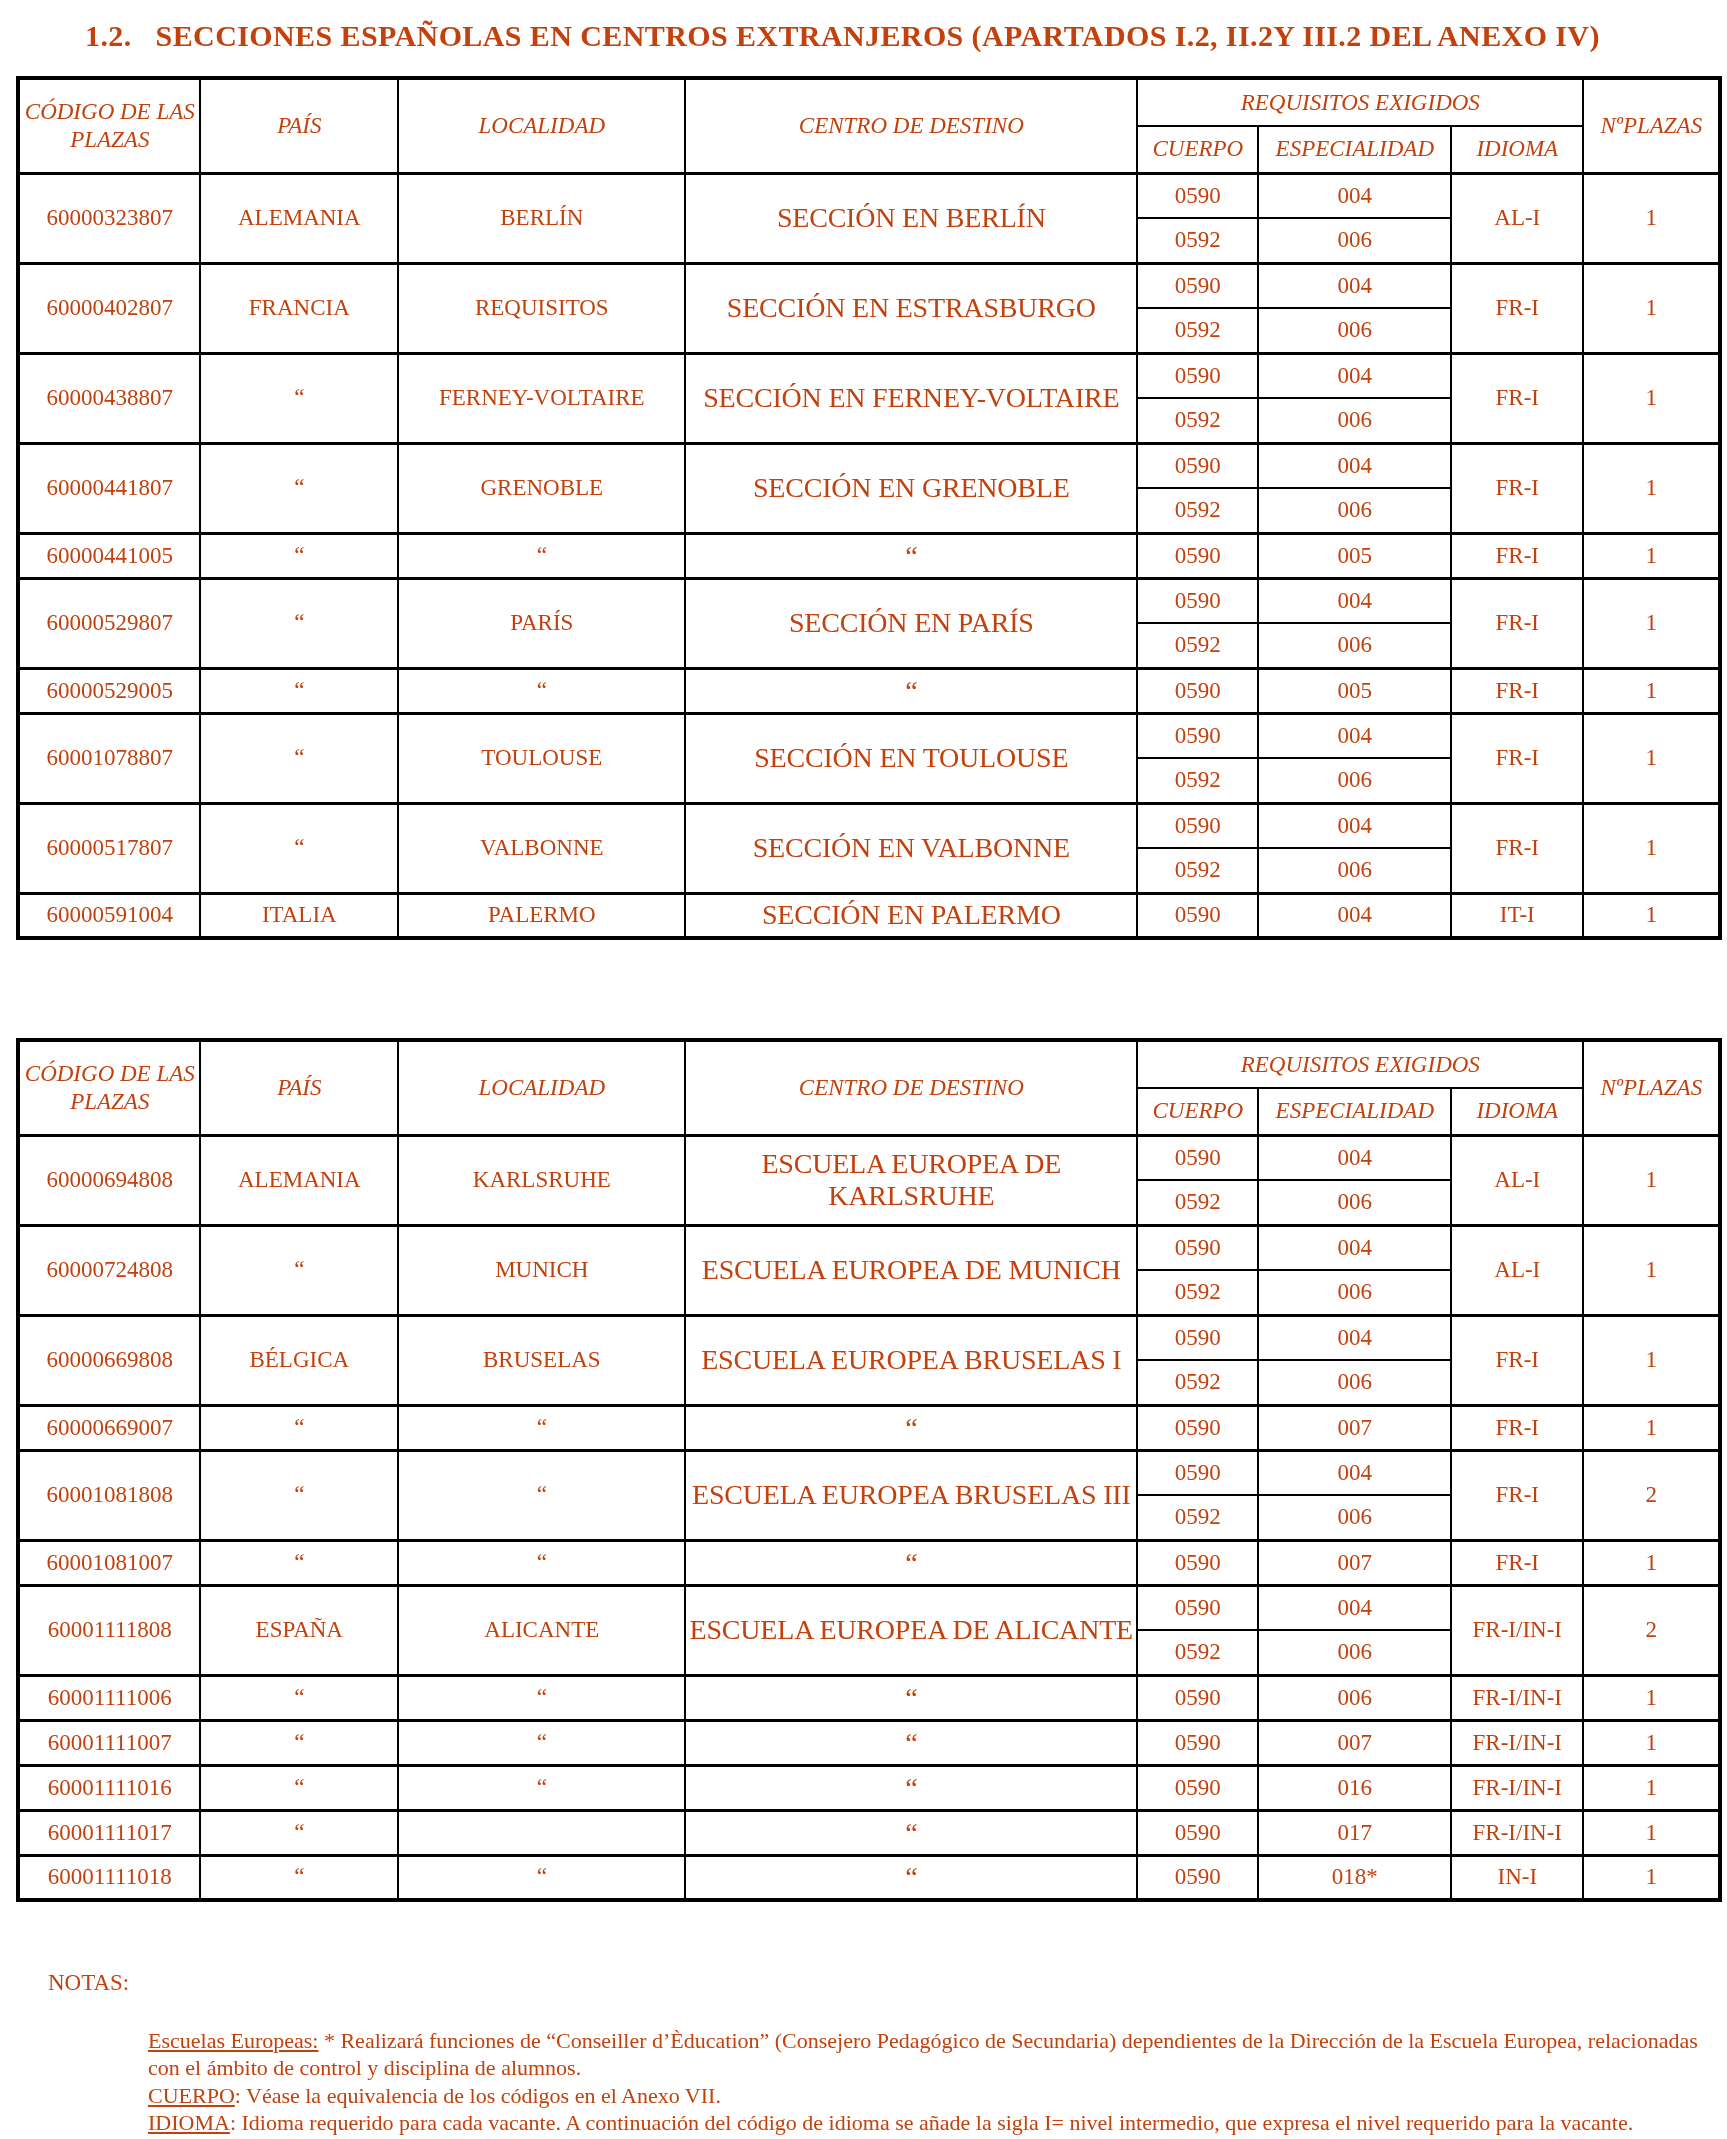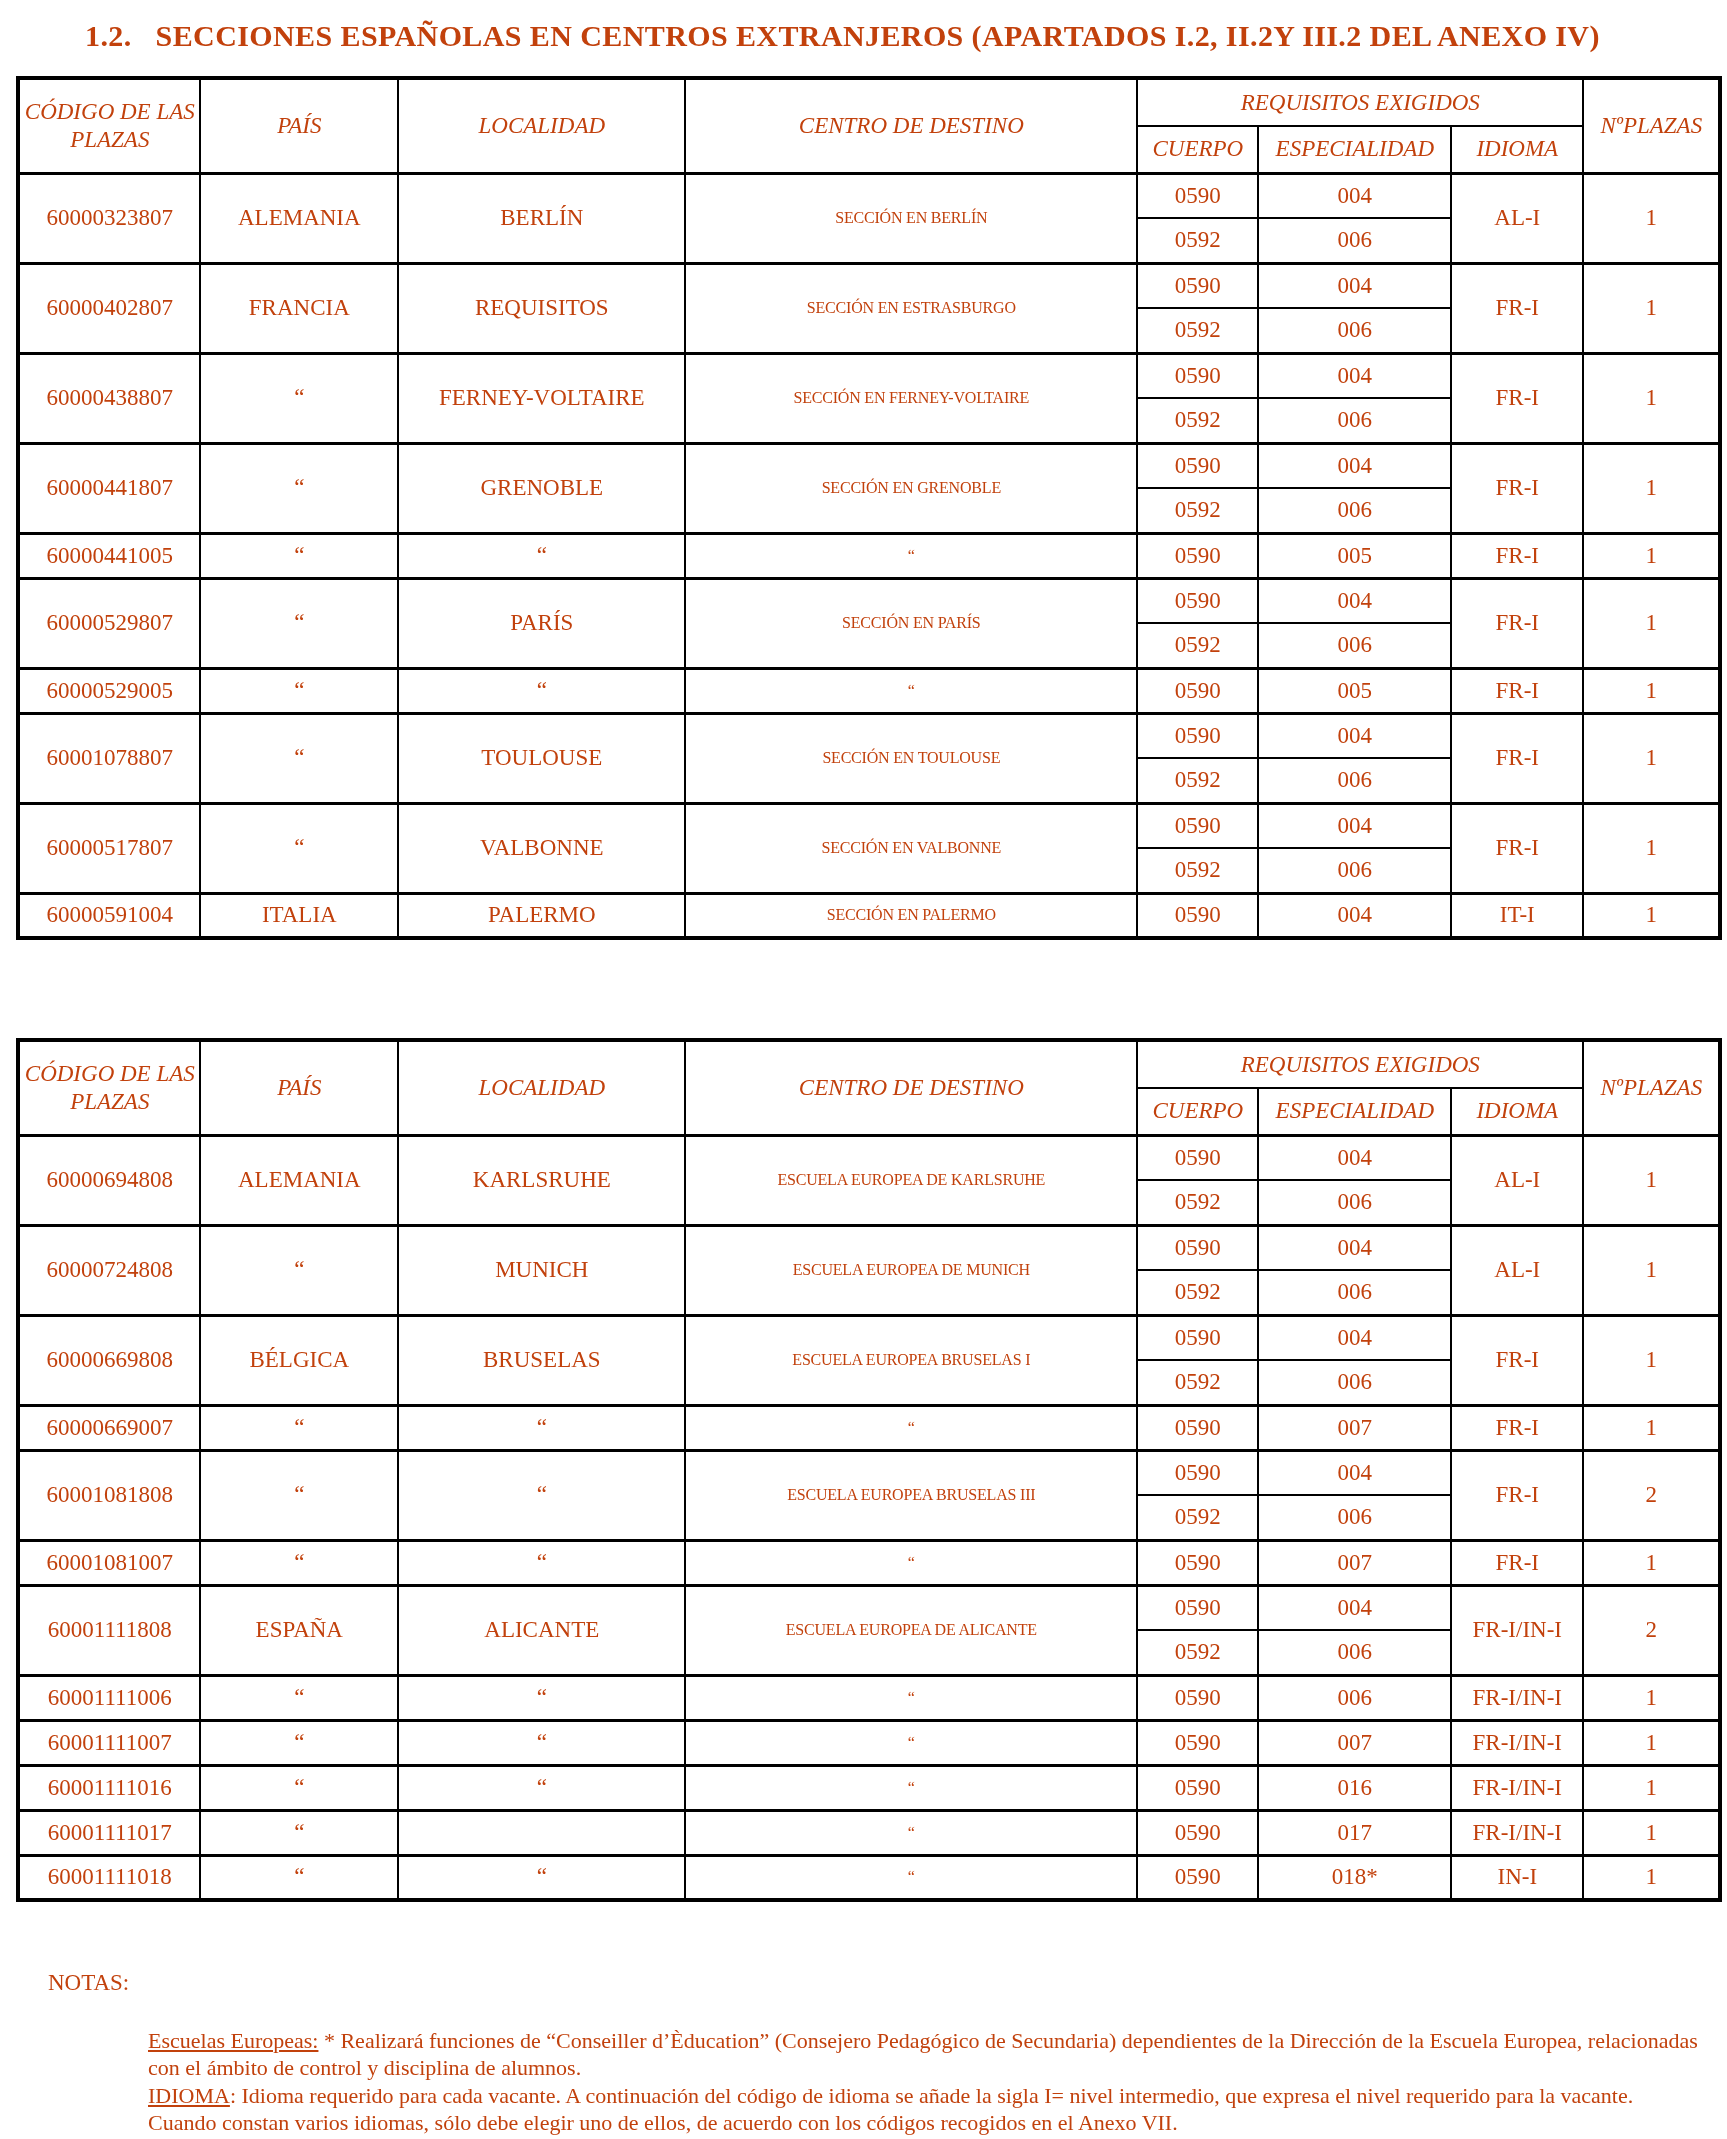--- a/index.html
+++ b/index.html
@@ -55,21 +55,21 @@
   thead th{
     font-style:italic;
     font-weight:400;
     font-size:23px;
     line-height:1.2;
   }
   thead tr.hrow1{height:48px;}
   thead tr.hrow2{height:47px;}
 
   tbody td{font-size:23px;}
-  tbody td.c-centro{font-size:16px;letter-spacing:-0.2px;}
+  tbody td.c-centro{font-size:28px;letter-spacing:-0.2px;}
   tbody tr{height:45px;}
   tbody tr.row-main td{border-top:3.7px solid #000;}
   tbody tr.row-sub td{border-top:1.5px solid #000;}
 
   .notas{
     position:absolute;
     left:48px;
     top:1969px;
     width:1660px;
     font-size:22px;
@@ -417,19 +417,22 @@
       </tbody>
   </table>
 
   <div class="notas">
     <div class="notas-label">NOTAS:</div>
     <div class="nota-items">
       <div class="nota">
         <span class="term-u">Escuelas Europeas:</span><span> * Realizará funciones de “Conseiller d’Èducation” (Consejero Pedagógico de Secundaria) dependientes de la Dirección de la Escuela Europea, relacionadas con el ámbito de control y disciplina de alumnos.</span>
       </div>
       <div class="nota">
+        <span class="term-u">CUERPO</span><span>: Véase la equivalencia de los códigos en el Anexo VII.</span>
+      </div>
+      <div class="nota">
         <span class="term-u">IDIOMA</span><span>: Idioma requerido para cada vacante. A continuación del código de idioma se añade la sigla I= nivel intermedio, que expresa el nivel requerido para la vacante. Cuando constan varios idiomas, sólo debe elegir uno de ellos, de acuerdo con los códigos recogidos en el Anexo VII.</span>
       </div>
     </div>
   </div>
 
 </div>
 
 
 </body></html>

